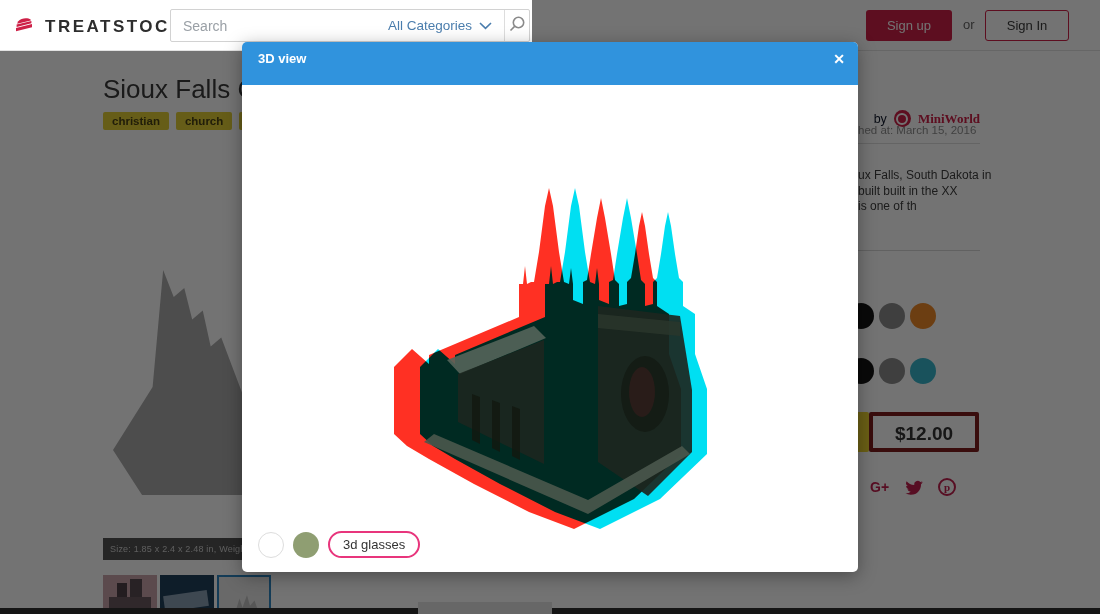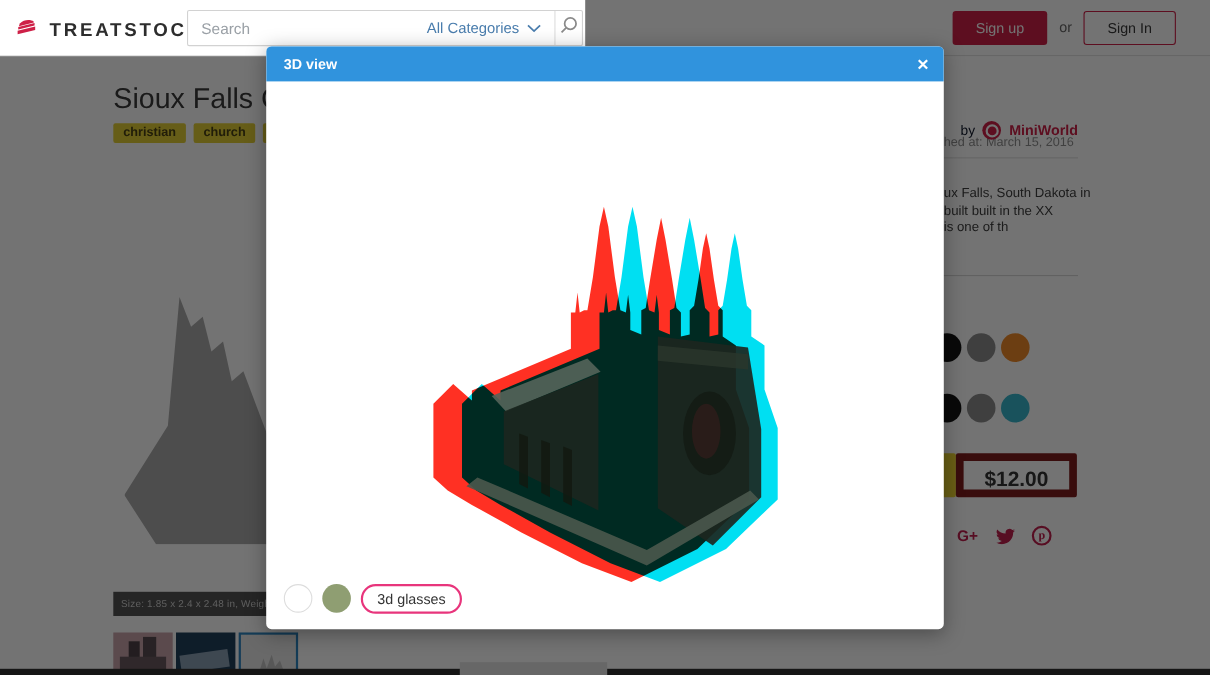--- a/index.html
+++ b/index.html
@@ -45,46 +45,46 @@
           clip-path:polygon(20% 100%,35% 20%,45% 70%,60% 0,70% 60%,85% 30%,100% 100%);}
   .bottom-strip{position:absolute;left:0;top:608px;width:1100px;height:6px;background:#2f2f2f;z-index:1;}
   .bottom-light{position:absolute;left:418px;top:602px;width:134px;height:12px;background:#e4e4e4;z-index:1;}
   
   .published{position:absolute;left:846px;top:78px;width:134px;height:25px;border-bottom:1px solid #dedede;z-index:1;margin-top:40px;}
   .published span{font-size:11.5px;color:#8f8f8f;line-height:25px;padding-left:12px;white-space:nowrap;}
   .byrow{position:absolute;left:846px;top:110px;width:134px;display:flex;align-items:center;justify-content:flex-end;gap:7px;z-index:1;}
   .by-label{font-size:12.5px;color:#0f172a;}
   .avatar{width:17px;height:17px;border-radius:50%;background:#ce2047;display:flex;align-items:center;justify-content:center;}
   .avatar i{display:block;width:8px;height:8px;border:2px solid #fff;border-radius:50%;}
-  .author{font-size:13px;font-weight:bold;color:#ce2047;}
+  .author{font-size:13px;font-weight:bold;color:#ce2047;font-family:Liberation Serif, serif;}
   .desc{position:absolute;left:858px;top:168px;z-index:1;}
   .desc div{font-size:12px;color:#3e3e3e;line-height:15.5px;white-space:nowrap;}
   .divider{position:absolute;left:846px;top:250px;width:134px;border-top:1px solid #d8d8d8;z-index:1;}
   .swatch-row{position:absolute;left:848px;display:flex;gap:5px;z-index:1;}
   .swatch{width:26px;height:26px;border-radius:50%;}
   .yellow-btn{position:absolute;left:800px;top:412px;width:69px;height:40px;background:#ecd32f;border:none;border-radius:2px;z-index:1;}
-  .price-box{position:absolute;left:869px;top:412px;width:110px;height:40px;border:7px solid #7f1d1d;background:#fff;
+  .price-box{position:absolute;left:869px;top:412px;width:110px;height:40px;border:4px solid #7f1d1d;background:#fff;
              border-radius:2px;box-sizing:border-box;text-align:center;z-index:1;}
   .price-box span{font-size:19px;font-weight:bold;color:#333;line-height:36px;}
   .social{position:absolute;left:849px;top:477px;display:flex;align-items:center;gap:15px;z-index:1;}
   .soc{color:#c2204e;height:20px;display:flex;align-items:center;}
   .soc.fb{font-size:18px;font-weight:bold;font-family:"Liberation Serif",serif;}
   .soc.gp{font-size:14px;font-weight:bold;}
   .soc.pin{width:18px;height:18px;border:2px solid #c2204e;border-radius:50%;justify-content:center;box-sizing:border-box;
            font-size:11px;font-weight:bold;font-family:"Liberation Serif",serif;}
   
   .backdrop{position:absolute;inset:0;background:rgba(0,0,0,0.55);z-index:50;}
   
   .modal{position:absolute;left:242px;top:42px;width:616px;height:530px;background:#fff;border-radius:5px;
          overflow:hidden;z-index:100;box-shadow:0 4px 18px rgba(0,0,0,.35);}
-  .modal-header{height:32px;background:#3093dd;position:relative;}
+  .modal-header{height:43px;background:#3093dd;position:relative;}
   .modal-title{font-size:13px;font-weight:600;color:#fff;line-height:34px;padding-left:16px;}
   .modal-close{position:absolute;right:13px;top:0;line-height:34px;color:#fff;font-size:14px;font-weight:bold;cursor:pointer;}
   .model-wrap{position:absolute;left:150px;top:112px;width:332px;height:392px;}
-  .controls{position:absolute;left:16px;bottom:14px;display:flex;align-items:flex-start;gap:9px;}
+  .controls{position:absolute;left:16px;bottom:14px;display:flex;align-items:center;gap:9px;}
   .ctrl-circle{width:26px;height:26px;border-radius:50%;box-sizing:border-box;}
   .cc-white{border:1px solid #ddd;}
   .glasses{border:2px solid #e8357c;border-radius:16px;background:#fff;color:#333;font-size:13px;
            padding:4px 13px;font-family:"Liberation Sans",sans-serif;}
 </style>
 </head>
 <body>
 
 <div class="stage">
 

